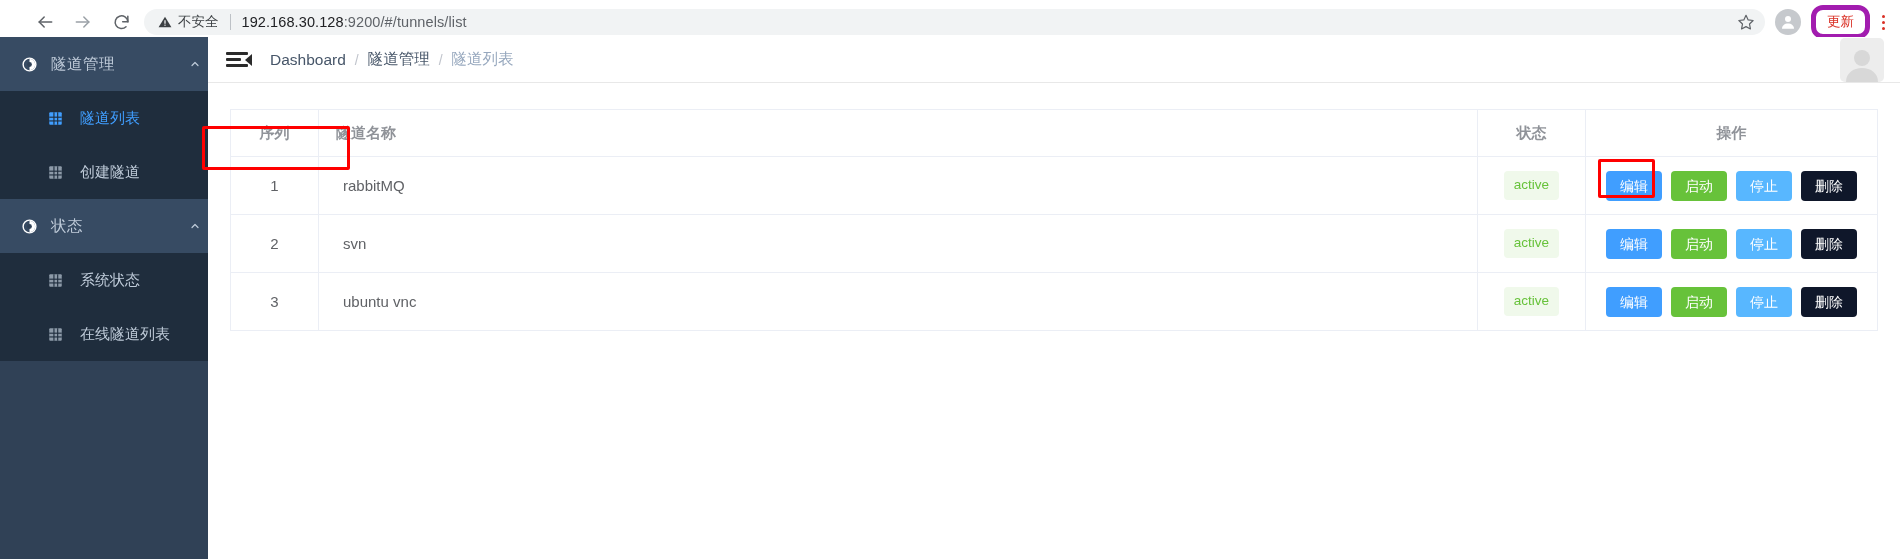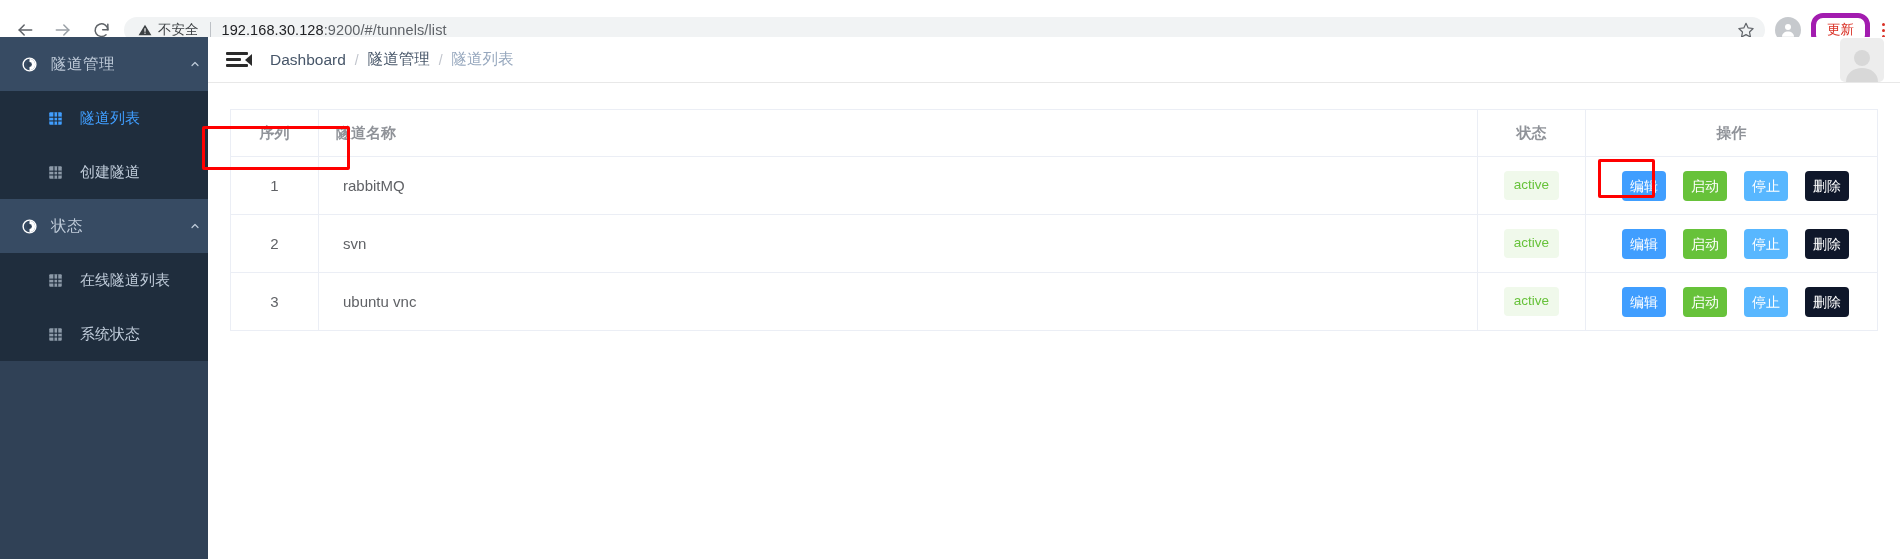--- a/index.html
+++ b/index.html
@@ -6,23 +6,23 @@
   body{
     width:1900px;height:559px;overflow:hidden;
     background:#ffffff;
     font-family:"Liberation Sans","DejaVu Sans",sans-serif;
     -webkit-font-smoothing:antialiased;
   }
   .app{position:relative;width:1900px;height:559px;}
 
   
   .browser-bar{
-    position:absolute;left:0;top:12px;width:1900px;height:37px;
+    position:absolute;left:0;top:4px;width:1900px;height:37px;
     background:#ffffff;display:flex;align-items:center;
-    border-bottom:1px solid #dadce0;box-sizing:border-box;
+    border-bottom:1px solid #dadce0;box-sizing:border-box;padding-left:20px;
   }
   .nav-btns{display:flex;align-items:center;padding-left:8px;gap:4px;}
   .nav-btn{
     width:34px;height:34px;border-radius:50%;
     display:flex;align-items:center;justify-content:center;
     color:#5f6368;cursor:pointer;
   }
   .nav-btn svg{display:block;}
   .omnibox{
     flex:1;height:26px;margin:0 10px 0 6px;
@@ -135,25 +135,24 @@
   .col-name{text-align:left;padding-left:24px;}
   .col-status{width:108px;text-align:center;}
   .col-actions{width:292px;text-align:center;}
   th.col-name{padding-left:17px;text-align:left;}
 
   .badge{
     display:inline-block;padding:0 10px;height:29px;line-height:27px;
     border-radius:4px;font-size:13.5px;box-sizing:border-box;
   }
   .btn{
-    display:inline-block;height:30px;line-height:31px;padding:0 8px;
+    display:inline-block;height:30px;line-height:31px;padding:0 14px;
     border-radius:4px;font-size:14px;color:#fff;border:none;
     cursor:pointer;margin-right:9px;vertical-align:middle;
     font-family:"Liberation Sans","DejaVu Sans",sans-serif;
-    margin-left:8px;
   }
   .btn:last-child{margin-right:0;}
   .btn-edit{background:#409eff;}
   .btn-start{background:#67c23a;}
   .btn-stop{background:#58b7ff;}
   .btn-delete{background:#0f172a;}
 
   .btn-wrap{position:relative;display:inline-block;vertical-align:middle;margin-right:9px;}
   .btn-wrap .btn{margin-right:0;}
 
@@ -294,33 +293,33 @@
       <div class="sub-item">
         <span class="ico">
           <svg width="15" height="15" viewBox="0 0 24 24" fill="currentColor">
               <rect x="2" y="2" width="20" height="20" rx="1.5"></rect>
               <rect x="2" y="9" width="20" height="1.8" fill="#1f2d3d"></rect>
               <rect x="2" y="15" width="20" height="1.8" fill="#1f2d3d"></rect>
               <rect x="8.6" y="2" width="1.8" height="20" fill="#1f2d3d"></rect>
               <rect x="14.6" y="2" width="1.8" height="20" fill="#1f2d3d"></rect>
             </svg>
         </span>
-        <span>在线隧道列表</span>
+        <span>系统状态</span>
       </div>
       <div class="sub-item">
         <span class="ico">
           <svg width="15" height="15" viewBox="0 0 24 24" fill="currentColor">
               <rect x="2" y="2" width="20" height="20" rx="1.5"></rect>
               <rect x="2" y="9" width="20" height="1.8" fill="#1f2d3d"></rect>
               <rect x="2" y="15" width="20" height="1.8" fill="#1f2d3d"></rect>
               <rect x="8.6" y="2" width="1.8" height="20" fill="#1f2d3d"></rect>
               <rect x="14.6" y="2" width="1.8" height="20" fill="#1f2d3d"></rect>
             </svg>
         </span>
-        <span>系统状态</span>
+        <span>在线隧道列表</span>
       </div>
     </div>
 
   </div>
 
   <div class="main">
 
     <div class="topbar">
       <div class="hamburger">
         <i></i>

